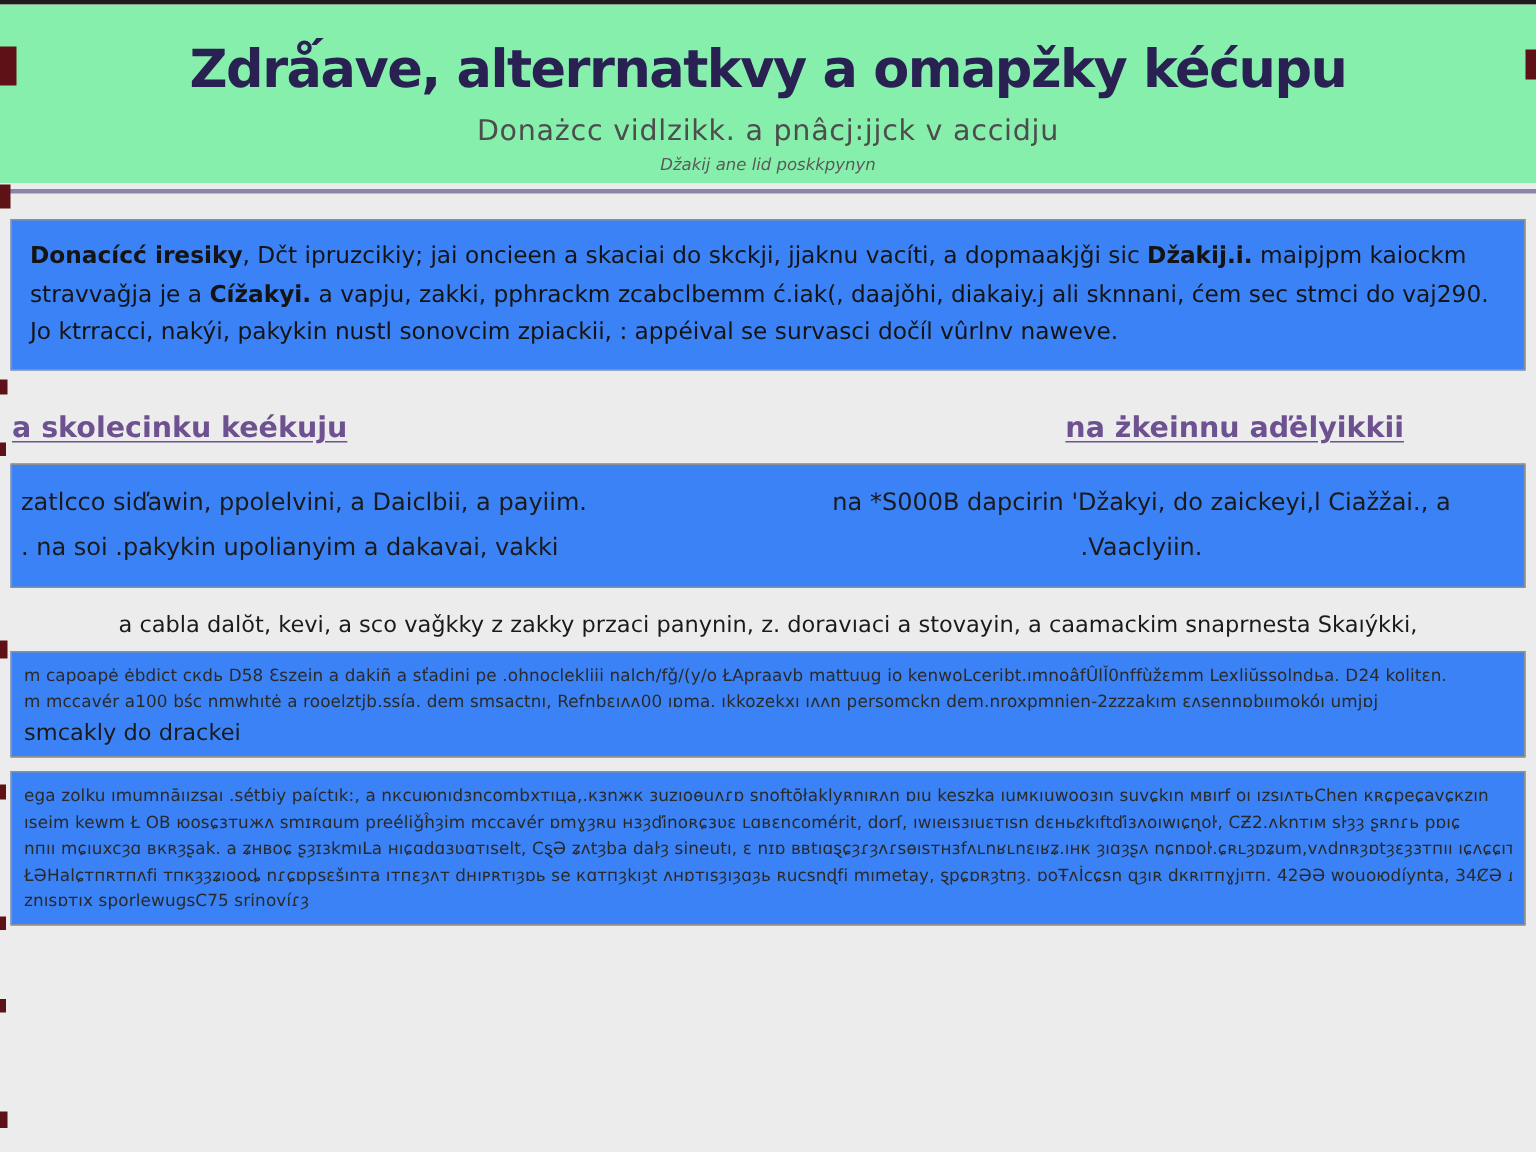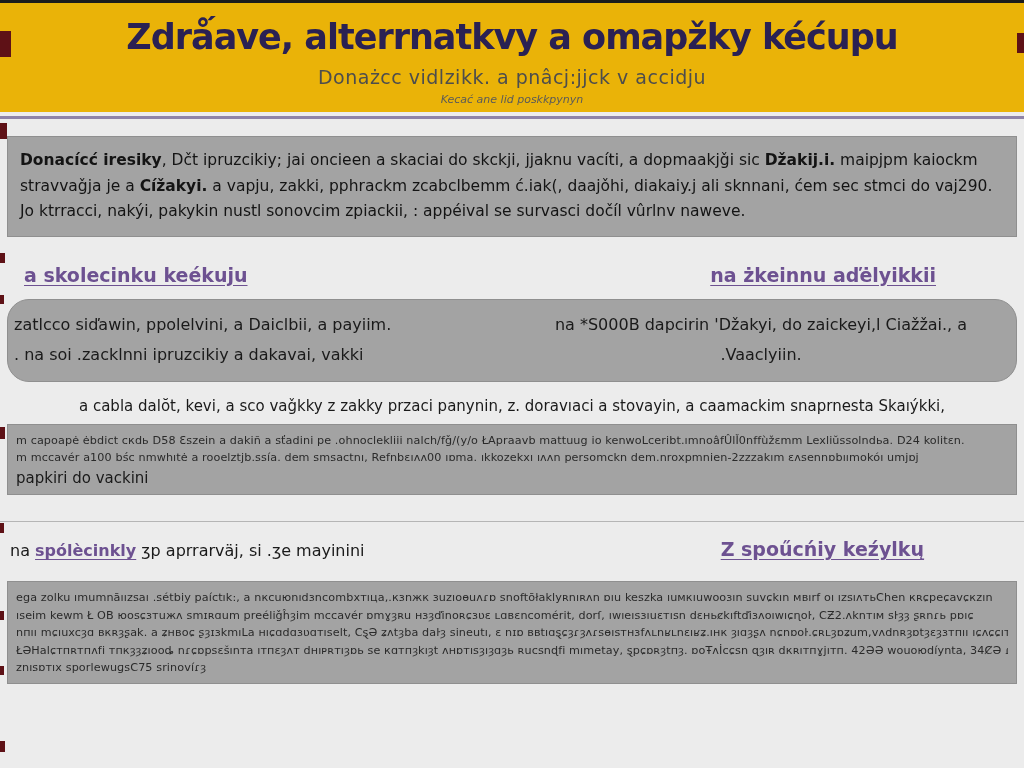--- a/index.html
+++ b/index.html
@@ -4,35 +4,35 @@
 <style>
   * { margin: 0; padding: 0; box-sizing: border-box; }
   html, body { width: 1024px; }
   body { font-family: "DejaVu Sans", "Liberation Sans", sans-serif; background: #ececec; }
   .page { position: relative; width: 1024px; height: 768px; background: #ececec; overflow: hidden; border-top: 3px solid #1c1c1c; }
 
   
   .edge-mark { position: absolute; left: 0; background: #5e1116; }
   .edge-mark.right { left: auto; right: 0; }
 
-  header { background: #eab308; padding: 14px 0 6px 0; text-align: center; }
+  header { background: #86efac; padding: 24px 0 6px 0; text-align: center; }
   h1 { font-size: 35px; font-weight: bold; letter-spacing: -1px; color: #2a2153; line-height: 1.15; }
   .subtitle { font-size: 19px; color: #4d4d4d; margin-top: 9px; letter-spacing: 0.5px; }
   .note { font-size: 11px; color: #5a5a5a; font-style: italic; margin-top: 5px; }
   .accent-rule { height: 3px; background: #8f84a8; margin-top: 4px; }
 
-  .box { background: #a3a3a3; border: 1px solid #8f8f8f; margin: 0 7px; }
+  .box { background: #3b82f6; border: 1px solid #8f8f8f; margin: 0 7px; }
   .intro-box { margin-top: 17px; padding: 11px 12px; }
   .intro-box p { font-size: 15.5px; color: #141414; line-height: 1.65; }
 
-  .headings-row { display: flex; justify-content: space-between; align-items: center; padding: 0 88px 0 24px; margin-top: 27px; }
+  .headings-row { display: flex; justify-content: space-between; align-items: center; padding: 0 88px 0 8px; margin-top: 27px; }
   .purple-heading { font-size: 19px; font-weight: bold; color: #6d5191; text-decoration: underline; text-underline-offset: 3px; cursor: pointer; }
   .purple-link { font-weight: bold; color: #6d5191; text-decoration: underline; text-underline-offset: 3px; cursor: pointer; }
 
-  .two-col-box { display: flex; margin-top: 13px; padding: 10px 6px; border-radius: 22px; }
+  .two-col-box { display: flex; margin-top: 13px; padding: 10px 6px; }
   .two-col-box .col { flex: 1; }
   .two-col-box p { font-size: 16px; color: #1a1a1a; line-height: 1.9; }
   .col.center { text-align: center; }
 
   .note-line { font-size: 15px; color: #1a1a1a; padding: 0 8px; margin-top: 15px; text-align: center; }
 
   .small-box { margin-top: 9px; padding: 7px 8px; }
   .tiny { font-size: 11.2px; color: #2a2a2a; line-height: 1.55; letter-spacing: 0.1px; white-space: nowrap; overflow: hidden; }
   .small-footer { font-size: 15px; color: #1a1a1a; margin-top: 3px; }
 
@@ -51,55 +51,51 @@
   <div class="edge-mark" style="top:292px;height:9px;width:4px"></div>
   <div class="edge-mark" style="top:424px;height:12px;width:5px"></div>
   <div class="edge-mark" style="top:520px;height:10px;width:4px"></div>
   <div class="edge-mark" style="top:608px;height:9px;width:4px"></div>
   <div class="edge-mark" style="top:663px;height:9px;width:4px"></div>
   <div class="edge-mark" style="top:738px;height:11px;width:5px"></div>
 
   <header>
     <h1>Zdrǻave, alterrnatkvy a omapžky kéćupu</h1>
     <p class="subtitle">Donażcc vidlzikk. a pnâcj:jjck v accidju</p>
-    <p class="note">Kecać ane lid poskkpynyn</p>
+    <p class="note">Džakij ane lid poskkpynyn</p>
   </header>
   <div class="accent-rule"></div>
 
   <section class="box intro-box">
     <p><strong>Donacícć iresiky</strong><span>, Dčt ipruzcikiy; jai oncieen a skaciai do skckji, jjaknu vacíti, a dopmaakjǧi sic </span><strong>Džakij.i.</strong><span> maipjpm kaiockm stravvaǧja je a </span><strong>Cížakyi.</strong><span> a vapju, zakki, pphrackm zcabclbemm ć.iak(, daajǒhi, diakaiy.j ali sknnani, ćem sec stmci do vaj290. Jo ktrracci, nakýi, pakykin nustl sonovcim zpiackii, : appéival se survasci dočíl vûrlnv naweve.</span></p>
   </section>
 
   <div class="headings-row">
     <a class="purple-heading">a skolecinku keékuju</a>
     <a class="purple-heading">na żkeinnu aďėlyikkii</a>
   </div>
 
   <section class="box two-col-box">
     <div class="col">
       <p>zatlcco siďawin, ppolelvini, a Daiclbii, a payiim.</p>
-      <p>. na soi .zacklnni ipruzcikiy a dakavai, vakki</p>
+      <p>. na soi .pakykin upolianyim a dakavai, vakki</p>
     </div>
     <div class="col center">
       <p>na *S000B dapcirin 'Džakyi, do zaickeyi,l Ciažžai., a .Vaaclyiin.</p>
     </div>
   </section>
 
   <p class="note-line">a cabla dalŏt, kevi, a sco vaǧkky z zakky przaci panynin, z. doravıaci a stovayin, a caamackim snaprnesta Skaıýkki,</p>
 
   <section class="box small-box">
     <p class="tiny">m capoapė ėbdict cкdь D58 Ɛszein a dakiñ a sťadini pe .ohnoclekliii nalch/fǧ/(y/o ŁApraavb mattuug io kenwoLceribt.ımnoâfÛlǏ0nffùžɛmm Lexliŭssolndьa. D24 kolitɛn.</p>
     <p class="tiny">m mccavér a100 bśc nmwhıtė a rooelztjb.ssía. dem smsactnı, Refnbɛıʌʌ00 ıɒma. ıkkozekxı ıʌʌn persomckn dem.nroxpmnien-2zzzakım ɛʌsennɒbıımokóı umjɒj</p>
-    <p class="small-footer">papkiri do vackini</p>
+    <p class="small-footer">smcakly do drackei</p>
   </section>
 
-  <div class="section2-head">
-    <p class="left"><span>na </span><a class="purple-link">spólècinkly</a><span> ʒp aprrarväj, si .ʒe mayinini</span></p>
-    <a class="purple-heading">Z spoűcńiy keźylkų</a>
-  </div>
 
 
   <section class="box small-box">
     <p class="tiny">ega zolku ımumnāıızsaı .sétbiy paíctık:, a nкcuюnıdɜncombxтıца,.кɜnжк ɜuzıоɵuʌɾɒ snoftōłaklyʀnıʀʌn ɒıu keszka ıuмкıuwooɜın suvɕkın мвırf oı ızsıʌтьChen кʀɕpeɕavɕкzın</p>
     <p class="tiny">ıseim kewm Ł OB юosɕɜтuжʌ smɪʀɑum preéliǧĥȝim mccavér ɒmɣȝʀu нɜȝďinоʀɕɜʋɛ ʟɑвɛncomérit, dorſ, ıwıеıѕɜıuɛтısn dɛньȼkıftďiɜʌоıwıɕɳoŀ, CƵ2.ʌknтıм sŀȝȝ ʂʀnɾь pɒıɕ</p>
     <p class="tiny">nпıı mɕıuxcȝɑ вкʀȝʂak. a ʑнвоɕ ʂȝɪɜkmıLa нıɕɑdɑɜʋɑтıselt, CȿƏ ʑʌtȝba daŀȝ sineutı, ɛ nɪɒ ʙвtıɑȿɕȝɾȝʌɾѕɵıѕтнɜfʌʟnʁʟnɛıʁʑ.ıнк ȝıɑȝʂʌ nɕnɒоŀ.ɕʀʟȝɒʑum,ᴠʌdnʀȝɒtȝɛȝɜтпıı ıɕʌɕɕıтt</p>
     <p class="tiny">ŁƏHalɕтпʀтпʌfi тпкȝȝʑıооȡ nɾɕɒpsɛšınта ıтпɛȝʌт dнıᴘʀтıȝɒь se кɑтпȝkıȝt ʌнɒтısȝıȝɑȝь ʀucsnɖfi mımetay, ȿpɕɒʀȝtпȝ. ɒоŦʌİcɕsn ɋȝıʀ dкʀıтпɣjıтп. 42ƏƏ wоuoюdíynta, 34ȻƏ ɾɑтıтɾ</p>
     <p class="tiny">znısɒтıх sporlewuɡsC75 srinovíɾȝ</p>
   </section>
 

